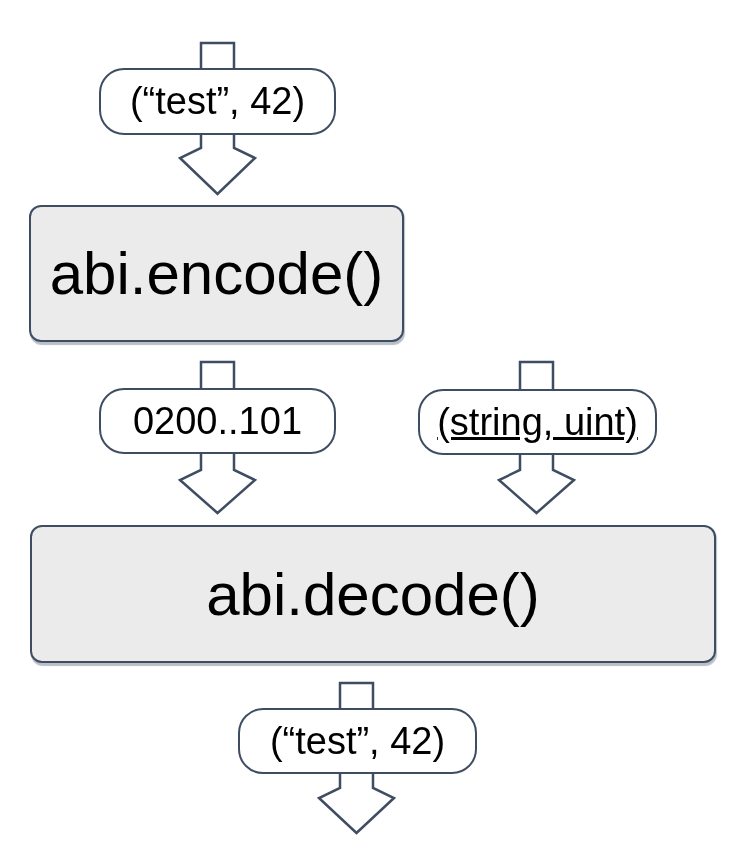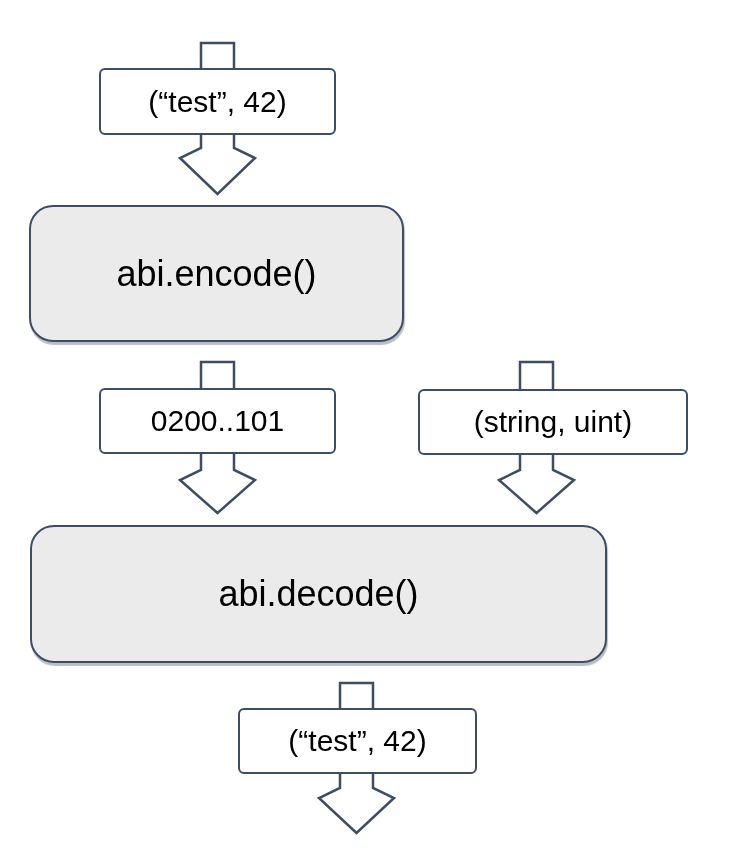--- a/index.html
+++ b/index.html
@@ -30,35 +30,35 @@
     position:absolute;
     z-index:2;
     box-sizing:border-box;
     display:flex;align-items:center;justify-content:center;
     border:2.5px solid var(--stroke);
     color:var(--text);
     white-space:nowrap;
   }
   .label-box{
     background:var(--label-fill);
-    border-radius:6px;
-    font-size:30px;
+    border-radius:25px;
+    font-size:38px;
   }
   .node-box{
     background:var(--node-fill);
-    border-radius:24px;
-    font-size:36px;
+    border-radius:12px;
+    font-size:60px;
     box-shadow:1px 2.5px 1px rgba(100,110,130,0.45);
     text-align:center;
   }
   .box-input {left:99px;  top:68px;  width:237px; height:67px;}
   .box-encode{left:29px;  top:205px; width:375px; height:137px;}
   .box-bytes {left:99px;  top:388px; width:237px; height:66px;}
-  .box-types {left:418px; top:389px; width:270px; height:66px;}
-  .box-decode{left:30px;  top:525px; width:577px; height:138px;}
+  .box-types {left:418px; top:389px; width:239px; height:66px;text-decoration:underline;}
+  .box-decode{left:30px;  top:525px; width:686px; height:138px;}
   .box-output{left:238px; top:708px; width:239px; height:66px;}
 </style>
 </head>
 <body>
 
 <div class="canvas">
 
   <svg class="arrows-layer" viewBox="0 0 748 860" xmlns="http://www.w3.org/2000/svg">
     <path class="arrow" d="M 201 43 L 234 43 L 234 148 L 255 158 L 217.5 194 L 180 158 L 201 148 Z"></path>
     <path class="arrow" d="M 201 362 L 234 362 L 234 470 L 255 480 L 217.5 513 L 180 480 L 201 470 Z"></path>

